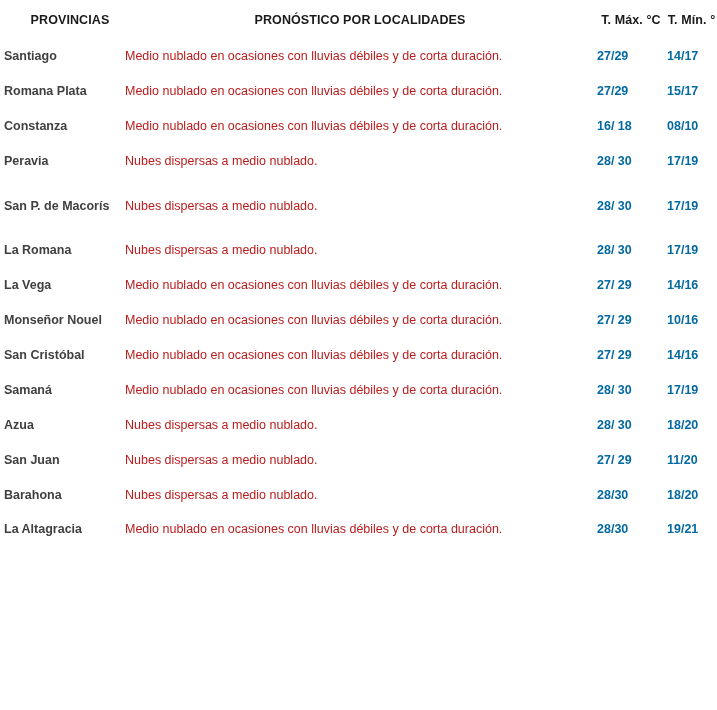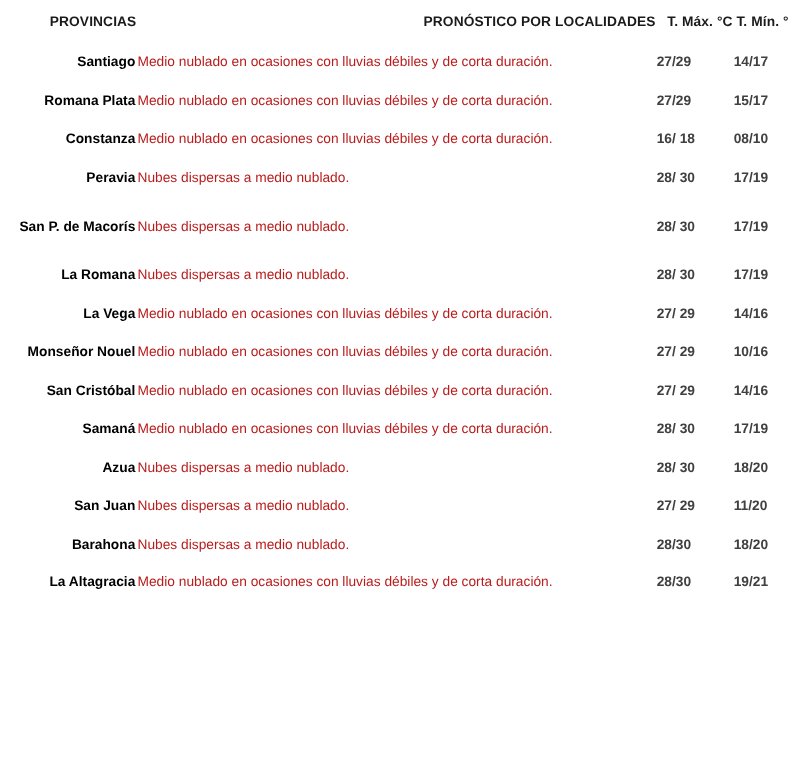--- a/index.html
+++ b/index.html
@@ -21,50 +21,49 @@
   }
   .forecast-table col.c-prov { width: 124px; }
   .forecast-table col.c-desc { width: 472px; }
   .forecast-table col.c-max  { width: 70px; }
   .forecast-table col.c-min  { width: 51px; }
 
   .forecast-table th {
     font-size: 12.5px;
     font-weight: bold;
     color: #1a1a1a;
-    text-align: right;
+    text-align: center;
     vertical-align: top;
     padding: 13px 0 12px 0;
     letter-spacing: 0.1px;
   }
   .forecast-table th.th-prov { padding-left: 16px; }
   .forecast-table th.th-desc { padding-left: 0px; }
   .forecast-table th.th-max  { padding-left: 0px; }
   .forecast-table th.th-min  { padding-left: 0px; }
 
   .forecast-table td {
     font-size: 12.5px;
     vertical-align: middle;
     padding-top: 9px;
     padding-bottom: 9px;
     line-height: 1.35;
   }
   .cell-prov {
     font-weight: bold;
-    padding-left: 16px;
-    color: #000000;
-    text-align: right;
+    padding-left: 4px;
+    color: #404040;
   }
   .cell-desc {
     font-weight: normal;
     color: #b91c1c;
   }
   .cell-max, .cell-min {
     font-weight: bold;
-    color: #404040;
+    color: #0369a1;
     white-space: nowrap;
   }
   .row-tall td { padding-top: 19px; padding-bottom: 19px; }
 </style>
 </head>
 <body>
 
 <table class="forecast-table">
   <colgroup>
     <col class="c-prov">

